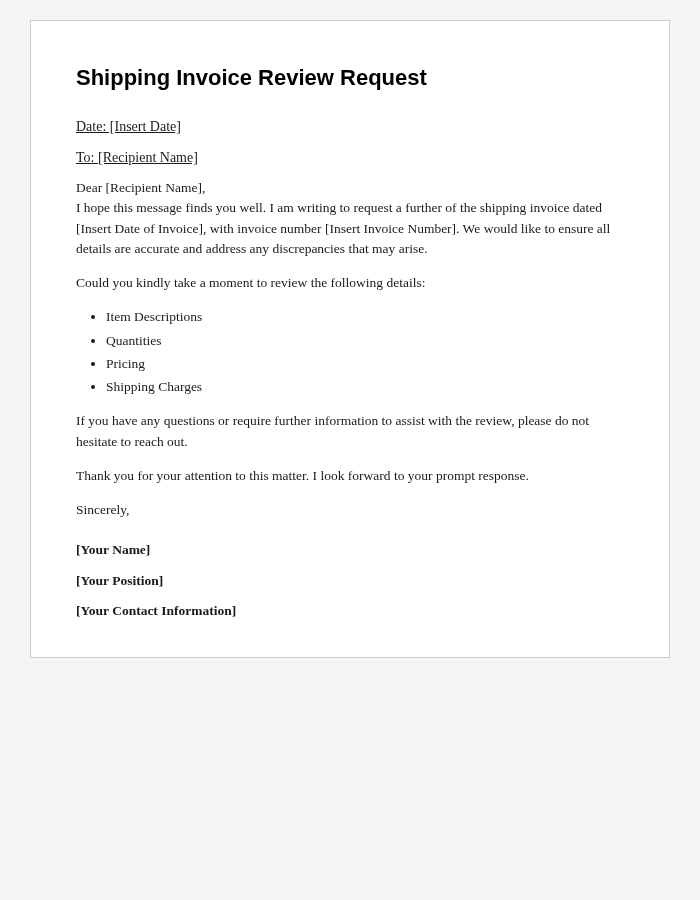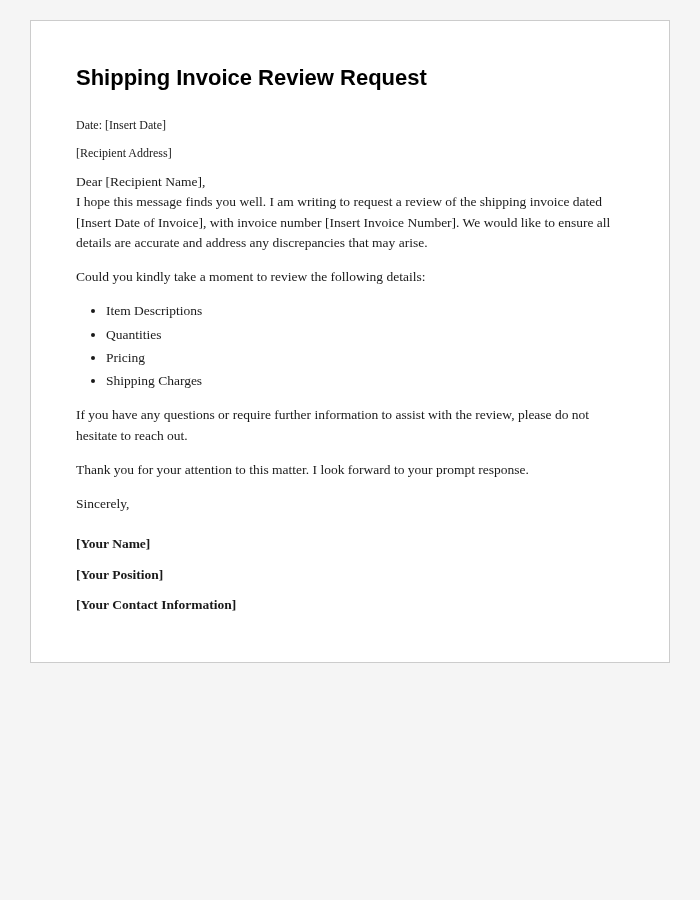--- a/index.html
+++ b/index.html
@@ -24,37 +24,38 @@
       display: flex;
       justify-content: center;
       align-items: flex-start;
       padding: 20px;
     }
 
     .document {
       width: 640px;
       background: #ffffff;
       border: 1px solid #cccccc;
-      padding: 40px 45px 37px 45px;
+      padding: 40px 45px 26px 45px;
       font-size: 13.5px;
       line-height: 1.5;
       color: #1a1a1a;
     }
 
     .doc-title {
       font-size: 22px;
       font-weight: bold;
       margin-bottom: 22px;
       font-family: Arial, sans-serif;
       color: #000000;
     }
 
     .doc-field {
       margin-bottom: 10px;
-      font-size: 12px;
+      font-size: 14px;
+      text-decoration: underline;
     }
 
     .doc-paragraph {
       margin-bottom: 14px;
       font-size: 13.5px;
     }
 
     .doc-salutation {
       margin-bottom: 0;
       font-size: 13.5px;
@@ -85,27 +86,27 @@
 </head>
 <body>
 
 <div class="page-container">
   <div class="document">
 
     <h1 class="doc-title">Shipping Invoice Review Request</h1>
 
     <p class="doc-field">Date: [Insert Date]</p>
 
+    <p class="doc-field">To: [Recipient Name]</p>
 
 
-    <p class="doc-field">[Recipient Address]</p>
 
     <p class="doc-salutation">Dear [Recipient Name],</p>
 
-    <p class="doc-paragraph">I hope this message finds you well. I am writing to request a review of the shipping invoice dated [Insert Date of Invoice], with invoice number [Insert Invoice Number]. We would like to ensure all details are accurate and address any discrepancies that may arise.</p>
+    <p class="doc-paragraph">I hope this message finds you well. I am writing to request a further of the shipping invoice dated [Insert Date of Invoice], with invoice number [Insert Invoice Number]. We would like to ensure all details are accurate and address any discrepancies that may arise.</p>
 
     <p class="doc-paragraph">Could you kindly take a moment to review the following details:</p>
 
     <ul class="bullet-list">
       <li>Item Descriptions</li>
       <li>Quantities</li>
       <li>Pricing</li>
       <li>Shipping Charges</li>
     </ul>
 

